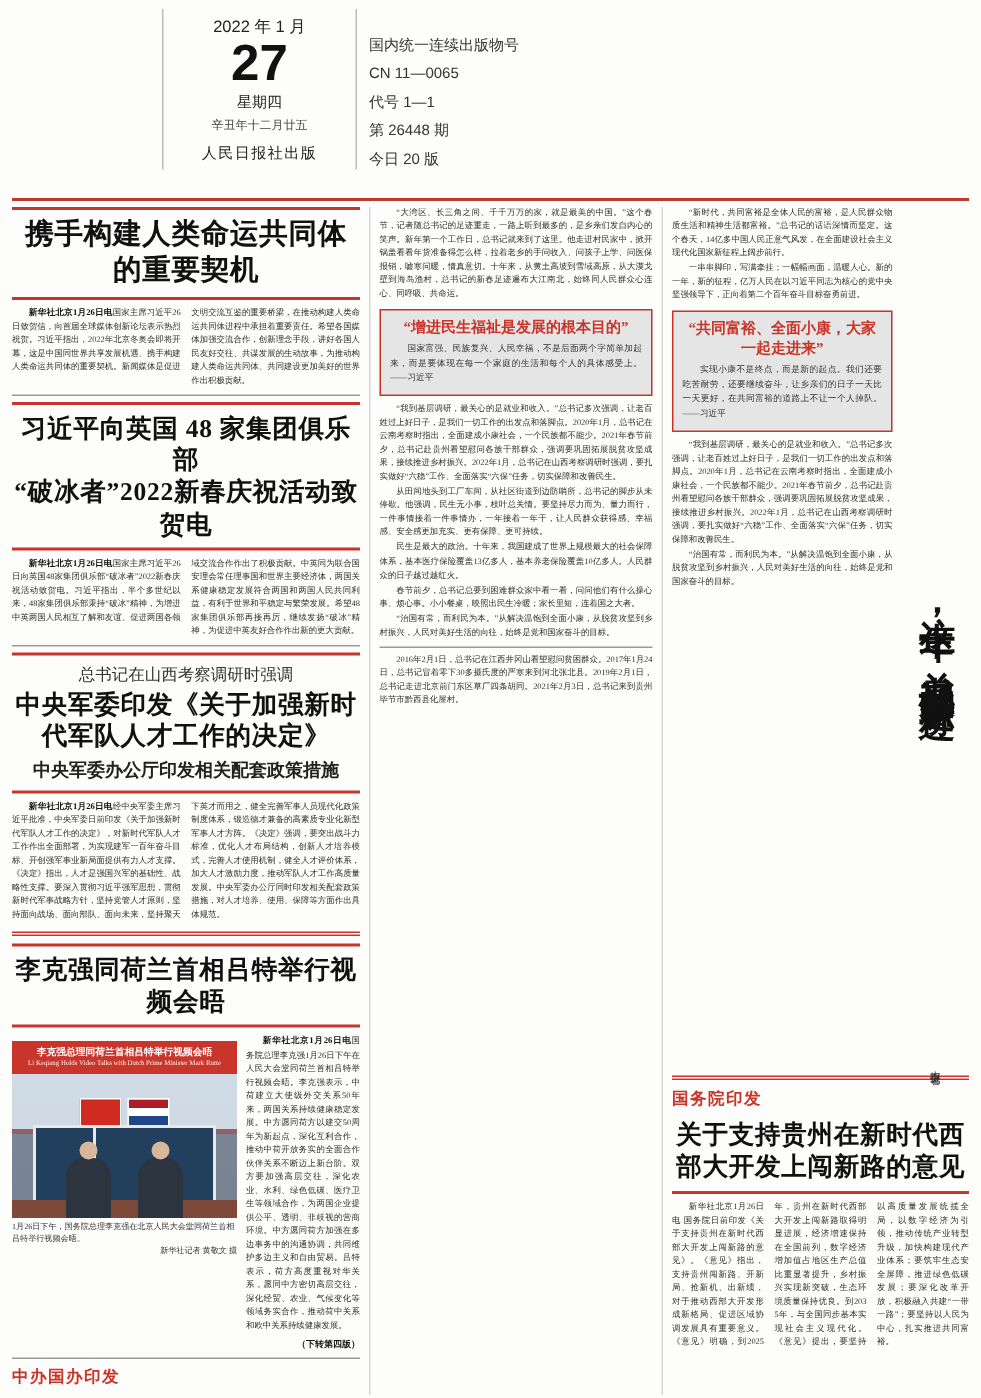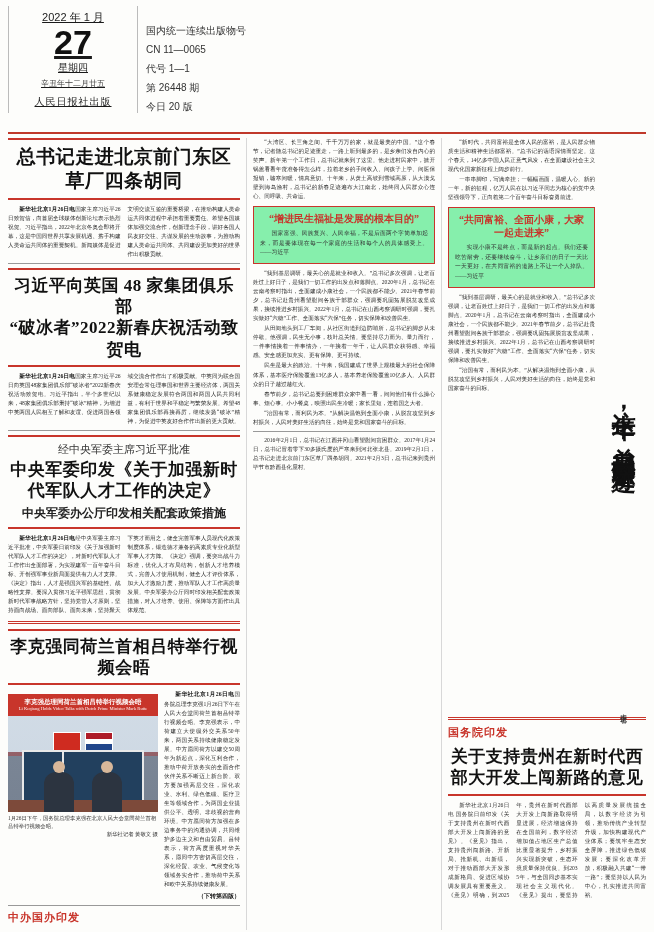--- a/index.html
+++ b/index.html
@@ -67,21 +67,21 @@
   }
   .mast-mid {
     flex: 0 0 130px;
     width: 130px;
     text-align: center;
     border-left: 1px solid #bbb;
     border-right: 1px solid #bbb;
     padding: 4px 6px;
     box-sizing: border-box;
     font-family: "Liberation Sans", sans-serif;
-    text-decoration: underline;
+    margin-left: 100px;
   }
   .date-ym { font-size: 11px; color: #222; }
   .date-day {
     font-size: 34px;
     font-weight: bold;
     line-height: 1.05;
     color: #111;
   }
   .date-week { font-size: 10px; color: #222; }
   .date-lunar { font-size: 8px; color: #444; margin-top: 3px; text-align: center; }
@@ -182,21 +182,21 @@
     writing-mode: vertical-rl;
     font-size: 7px;
     color: #333;
     margin: 6px auto 0;
     letter-spacing: 1px;
   }
 
   
   .callout {
     border: 1px solid #c8352b;
-    background: #86efac;
+    background: #e5e5e5;
     padding: 5px 6px;
     margin: 5px 0;
   }
   .callout-title {
     text-align: center;
     font-size: 10px;
     font-weight: bold;
     color: #c8352b;
     line-height: 1.3;
     margin-bottom: 4px;
@@ -302,40 +302,40 @@
       <div class="lead">第 26448 期</div>
       <div class="lead">今日 20 版</div>
     </div>
   </div>
 
   <div class="content">
 
     <div class="col-left">
 
       <div class="hl-box">
-        <div class="hl-main">总书记走进北京前门东区草厂四条胡同</div>
+        <div class="hl-main">携手构建人类命运共同体的重要契机</div>
       </div>
       <div class="body-text c2">
         <p><span class="dateline">新华社北京1月26日电</span><span>国家主席习近平26日致贺信，向首届全球媒体创新论坛表示热烈祝贺。习近平指出，2022年北京冬奥会即将开幕，这是中国同世界共享发展机遇、携手构建人类命运共同体的重要契机。新闻媒体是促进文明交流互鉴的重要桥梁，在推动构建人类命运共同体进程中承担着重要责任。希望各国媒体加强交流合作，创新理念手段，讲好各国人民友好交往、共谋发展的生动故事，为推动构建人类命运共同体、共同建设更加美好的世界作出积极贡献。</span></p>
       </div>
 
       <div class="rule-thin"></div>
 
       <div class="hl-box">
         <div class="hl-main sm">习近平向英国 48 家集团俱乐部</div>
         <div class="hl-main sm">“破冰者”2022新春庆祝活动致贺电</div>
       </div>
       <div class="body-text c2">
         <p><span class="dateline">新华社北京1月26日电</span><span>国家主席习近平26日向英国48家集团俱乐部“破冰者”2022新春庆祝活动致贺电。习近平指出，半个多世纪以来，48家集团俱乐部秉持“破冰”精神，为增进中英两国人民相互了解和友谊、促进两国各领域交流合作作出了积极贡献。中英同为联合国安理会常任理事国和世界主要经济体，两国关系健康稳定发展符合两国和两国人民共同利益，有利于世界和平稳定与繁荣发展。希望48家集团俱乐部再接再厉，继续发扬“破冰”精神，为促进中英友好合作作出新的更大贡献。</span></p>
       </div>
 
       <div class="rule-thin"></div>
 
       <div class="hl-box">
-        <div class="hl-kicker">经中央军委主席习近平批准</div>
+        <div class="hl-kicker">总书记在山西考察调研时强调</div>
         <div class="hl-main sm">中央军委印发《关于加强新时代军队人才工作的决定》</div>
         <div class="hl-sub">中央军委办公厅印发相关配套政策措施</div>
       </div>
       <div class="body-text c2">
         <p><span class="dateline">新华社北京1月26日电</span><span>经中央军委主席习近平批准，中央军委日前印发《关于加强新时代军队人才工作的决定》，对新时代军队人才工作作出全面部署，为实现建军一百年奋斗目标、开创强军事业新局面提供有力人才支撑。《决定》指出，人才是强国兴军的基础性、战略性支撑。要深入贯彻习近平强军思想，贯彻新时代军事战略方针，坚持党管人才原则，坚持面向战场、面向部队、面向未来，坚持聚天下英才而用之，健全完善军事人员现代化政策制度体系，锻造德才兼备的高素质专业化新型军事人才方阵。《决定》强调，要突出战斗力标准，优化人才布局结构，创新人才培养模式，完善人才使用机制，健全人才评价体系，加大人才激励力度，推动军队人才工作高质量发展。中央军委办公厅同时印发相关配套政策措施，对人才培养、使用、保障等方面作出具体规范。</span></p>
       </div>
 
       <div class="rule-double"></div>
 
       <div class="hl-box">

